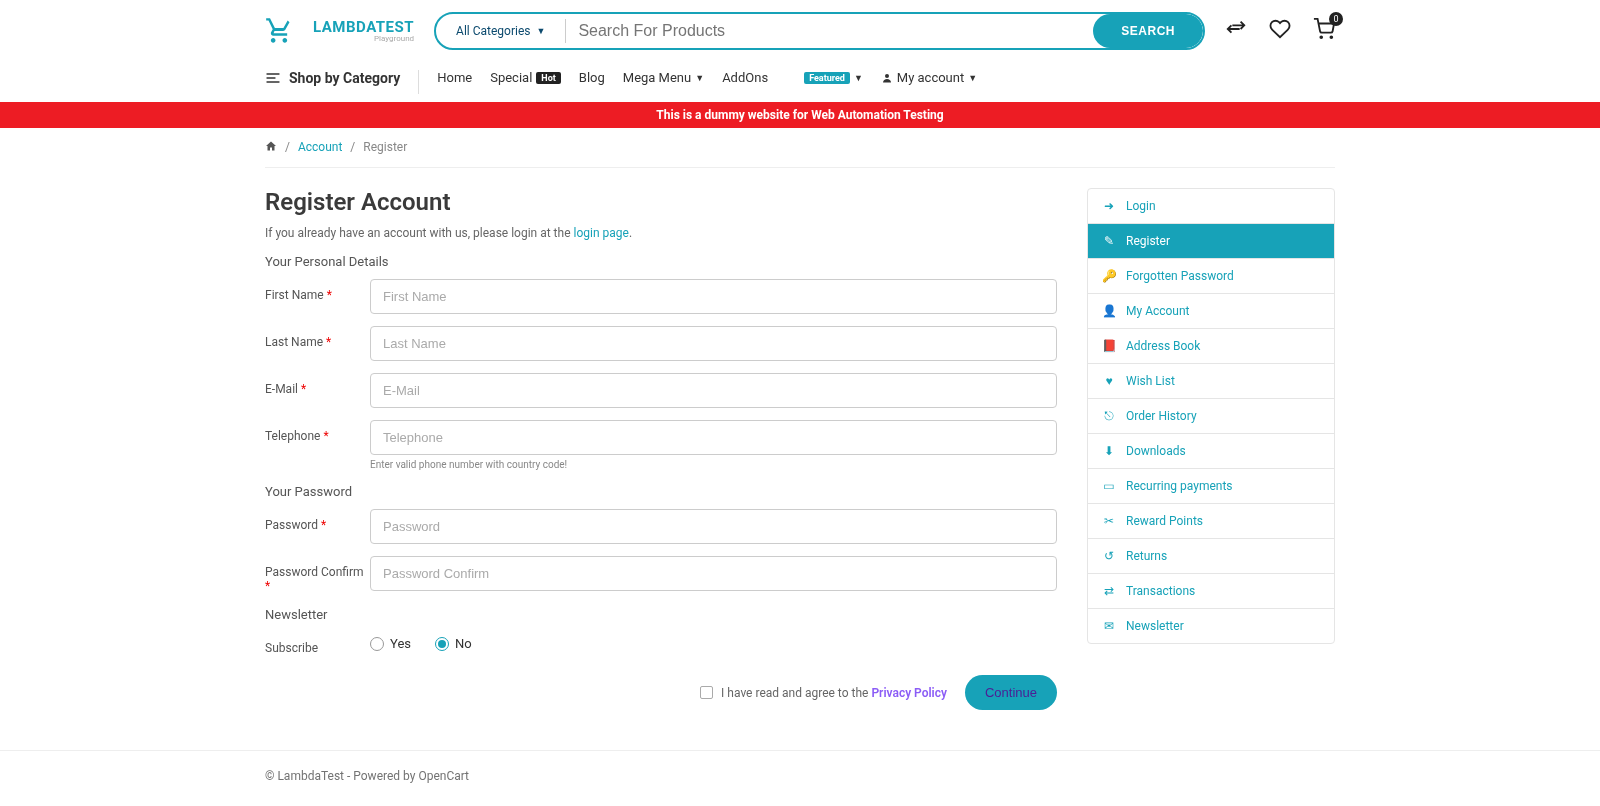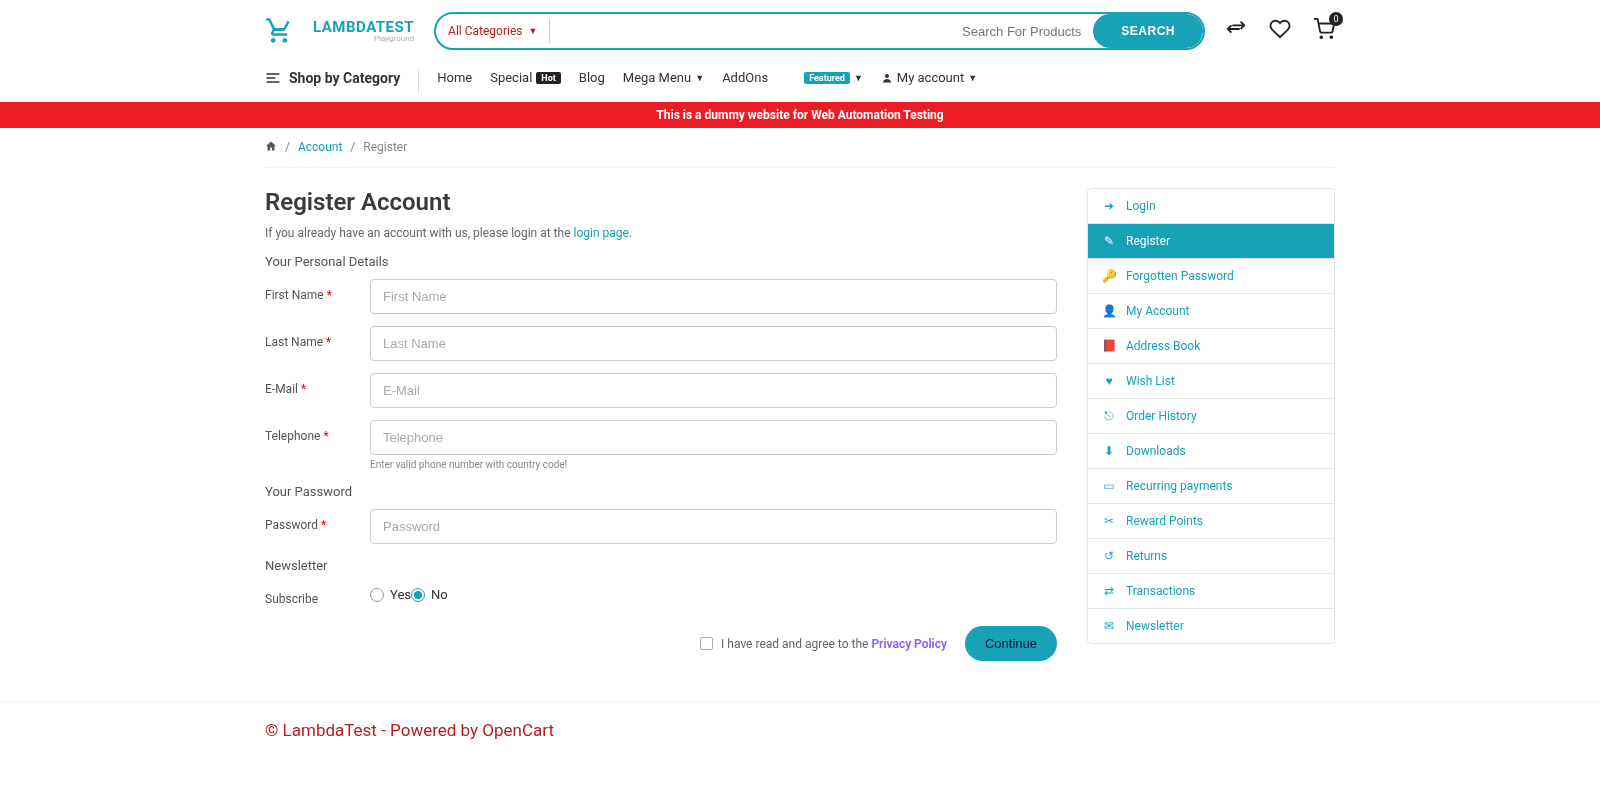--- a/index.html
+++ b/index.html
@@ -10,22 +10,22 @@
     .container { max-width: 1100px; margin: 0 auto; padding: 0 15px; }
     .header-top { display: flex; align-items: center; gap: 20px; }
     
     .logo { display: flex; align-items: center; gap: 20px; }
     .logo-icon { color: #17a2b8; font-size: 22px; }
     .logo-text { display: flex; flex-direction: column; line-height: 1; }
     .logo-main { font-weight: 700; color: #17a2b8; font-size: 15px; letter-spacing: 0.5px; }
     .logo-sub { font-size: 8px; color: #aaa; text-align: right; }
     
     .search-wrap { flex: 1; display: flex; border: 2px solid #17a2b8; border-radius: 25px; overflow: hidden; height: 38px; align-items: center; }
-    .category-sel { padding: 0 12px; font-size: 12px; color: #b91c1c; display: flex; align-items: center; gap: 6px; border-right: 1px solid #ccc; height: 24px; cursor: pointer; }
-    .search-input { flex: 1; border: none; outline: none; padding: 0 12px; font-size: 13px; text-align: right; }
+    .category-sel { padding: 0 20px; font-size: 12px; color: #0c4a6e; display: flex; align-items: center; gap: 6px; border-right: 1px solid #ccc; height: 24px; cursor: pointer; }
+    .search-input { flex: 1; border: none; outline: none; padding: 0 12px; font-size: 16px; }
     .search-btn { background: #17a2b8; color: #fff; border: none; padding: 0 28px; height: 100%; font-weight: 700; font-size: 12px; cursor: pointer; border-radius: 20px; letter-spacing: 0.5px; }
     
     .header-icons { display: flex; align-items: center; gap: 22px; }
     .hicon { font-size: 20px; cursor: pointer; color: #222; position: relative; }
     .cart-badge { position: absolute; top: -6px; right: -8px; background: #222; color: #fff; font-size: 9px; border-radius: 50%; width: 14px; height: 14px; display: flex; align-items: center; justify-content: center; }
     
     .navbar { padding: 8px 0; }
     .nav-inner { display: flex; align-items: flex-start; gap: 18px; }
     .shop-cat { display: flex; align-items: center; gap: 8px; font-weight: 700; font-size: 14px; cursor: pointer; }
     .nav-divider { width: 1px; height: 24px; background: #ddd; }
@@ -49,40 +49,40 @@
     .section-title { font-size: 13px; color: #555; margin: 14px 0 10px; }
     
     .form-row { display: flex; align-items: flex-start; margin-bottom: 12px; }
     .form-label { width: 105px; font-size: 12px; color: #555; padding-top: 9px; }
     .req { color: #e00; }
     .form-field { flex: 1; }
     .form-input { width: 100%; padding: 9px 12px; border: 1px solid #ccc; border-radius: 4px; font-size: 13px; outline: none; }
     .form-input::placeholder { color: #aaa; }
     .help-text { font-size: 10px; color: #888; margin-top: 4px; }
     
-    .radio-group { display: flex; padding-top: 4px; }
+    .radio-group { display: flex; gap: 24px; padding-top: 4px; }
     .radio-item { display: flex; align-items: center; gap: 6px; font-size: 13px; }
     .radio-circle { width: 14px; height: 14px; border: 1px solid #999; border-radius: 50%; display: flex; align-items: center; justify-content: center; cursor: pointer; }
     .radio-circle.checked { border-color: #17a2b8; }
     .radio-dot { width: 8px; height: 8px; background: #17a2b8; border-radius: 50%; }
     
     .agree-row { display: flex; justify-content: flex-end; align-items: center; gap: 18px; margin-top: 20px; }
     .agree-check { display: flex; align-items: center; gap: 8px; font-size: 12px; color: #666; }
     .checkbox { width: 13px; height: 13px; border: 1px solid #aaa; border-radius: 2px; cursor: pointer; }
     .agree-check a { color: #8b5cf6; font-weight: 600; }
-    .continue-btn { background: #17a2b8; color: #0f172a; border: none; padding: 10px 20px; border-radius: 20px; font-size: 13px; font-weight: 500; cursor: pointer; }
+    .continue-btn { background: #17a2b8; color: #4c1d95; border: none; padding: 10px 20px; border-radius: 20px; font-size: 13px; font-weight: 500; cursor: pointer; }
     
     .side-list { border: 1px solid #e5e5e5; border-radius: 4px; overflow: hidden; }
     .side-item { display: flex; align-items: center; gap: 10px; padding: 10px 14px; color: #17a2b8; font-size: 12px; border-bottom: 1px solid #e5e5e5; cursor: pointer; }
     .side-item:last-child { border-bottom: none; }
     .side-item.active { background: #17a2b8; color: #fff; }
     .side-icon { width: 14px; font-size: 12px; text-align: center; }
     
     .footer { border-top: 1px solid #eee; padding: 18px 0; }
-    .copyright { font-size: 17px; color: #b91c1c; }
+    .copyright { font-size: 12px; color: #737373; }
   </style>
 </head>
 <body>
 
 <div class="header">
   <div class="container header-top">
     <div class="logo">
       <svg class="logo-icon" width="28" height="28" viewBox="0 0 24 24" fill="#17a2b8">
           <path d="M7 18c-1.1 0-2 .9-2 2s.9 2 2 2 2-.9 2-2-.9-2-2-2zm10 0c-1.1 0-2 .9-2 2s.9 2 2 2 2-.9 2-2-.9-2-2-2zM7.2 14.6l.1-.4L8.1 12h7.5c.8 0 1.4-.4 1.8-1l3.6-6.5L19.4 3l-3.6 6.5H8.5L4.3 1H1v2h2l3.6 7.6-1.4 2.4c-.2.3-.2.7-.2 1 0 1.1.9 2 2 2h12v-2H7.4c-.1 0-.2-.1-.2-.2v-.2z"></path>
         </svg>
@@ -202,20 +202,24 @@
           <div class="help-text">Enter valid phone number with country code!</div>
         </div>
       </div>
 
       <div class="section-title">Your Password</div>
 
       <div class="form-row">
         <div class="form-label"><span>Password</span> <span class="req">*</span></div>
         <div class="form-field"><input type="password" class="form-input" placeholder="Password" style=""></div>
       </div>
+      <div class="form-row">
+        <div class="form-label"><span>Password Confirm</span> <span class="req">*</span></div>
+        <div class="form-field"><input type="password" class="form-input" placeholder="Password Confirm" style=""></div>
+      </div>
 
       <div class="section-title">Newsletter</div>
 
       <div class="form-row">
         <div class="form-label">Subscribe</div>
         <div class="form-field">
           <div class="radio-group">
             <label class="radio-item">
               <span class="radio-circle"></span>
               <span>Yes</span>

